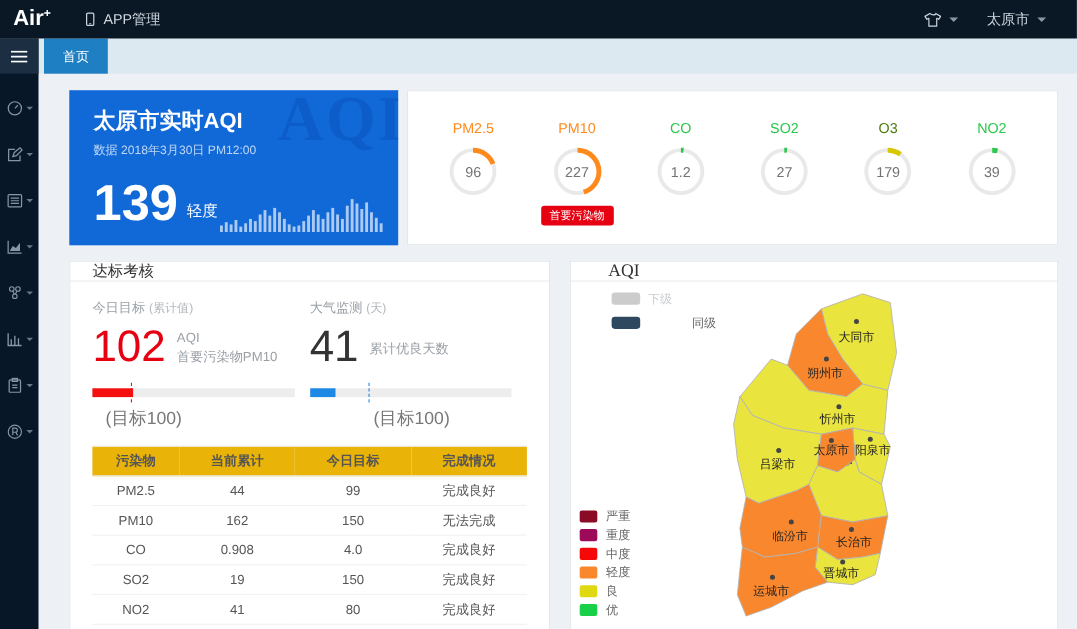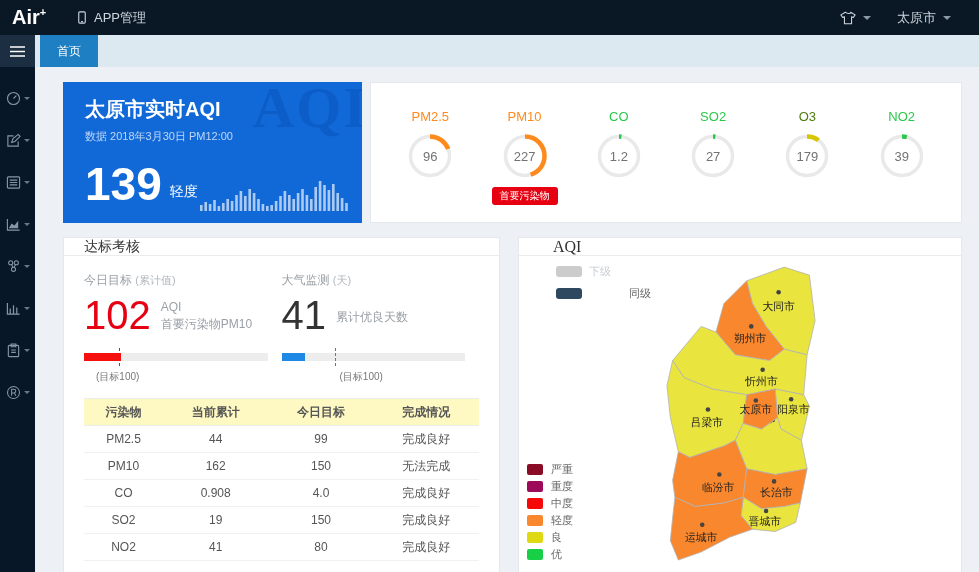--- a/index.html
+++ b/index.html
@@ -87,26 +87,26 @@
   .t-val.red { color:#e60012; }
   .t-desc { font-size:12px; color:#9aa0a6; line-height:17px; padding-top:6px; }
   .t-desc.mid { padding-top:16px; }
   .bar-wrap { position:relative; height:8px; background:#ededed; margin-top:12px; width:93%; }
   .bar-fill { position:absolute; left:0; top:0; bottom:0; }
   .bar-fill.red { background:#f50f0f; }
   .bar-fill.blue { background:#1e88e5; }
   .bar-marker { position:absolute; top:-5px; height:18px; width:0; }
   .bar-marker.red { border-left:1px dashed #f50f0f; }
   .bar-marker.blue { border-left:1px dashed #1e88e5; }
-  .t-target { font-size:10px; color:#777; margin-top:9px; }
+  .t-target { font-size:16px; color:#777; margin-top:9px; }
   .t-target.ind1 { margin-left:12px; }
   .t-target.ind2 { margin-left:58px; }
 
   .assess-table { width:100%; margin-top:14px; border-collapse:collapse; }
-  .assess-table th { font-size:12px; color:#555; font-weight:bold; background:#fef9c3;
+  .assess-table th { font-size:12px; color:#555; font-weight:bold; background:#eab308;
     border-top:1px solid #ececec; border-bottom:1px solid #ececec; height:27px; text-align:center; }
   .assess-table td { font-size:12px; color:#555; height:27px; text-align:center; border-bottom:1px solid #f1f1f1; }
 
   
   .map-card { flex:1; position:relative; }
   .map-card .card-header { padding-left:34px; font-family:"Liberation Serif","DejaVu Serif",serif; font-size:16px; }
   .map-body { position:relative; height:346px; }
   .toggles { position:absolute; left:8px; top:8px; }
   .toggle { display:flex; align-items:center; gap:7px; margin-bottom:7px; cursor:pointer;padding-left:29px; }
   .toggle .sw { width:26px; height:11px; border-radius:3px; }

